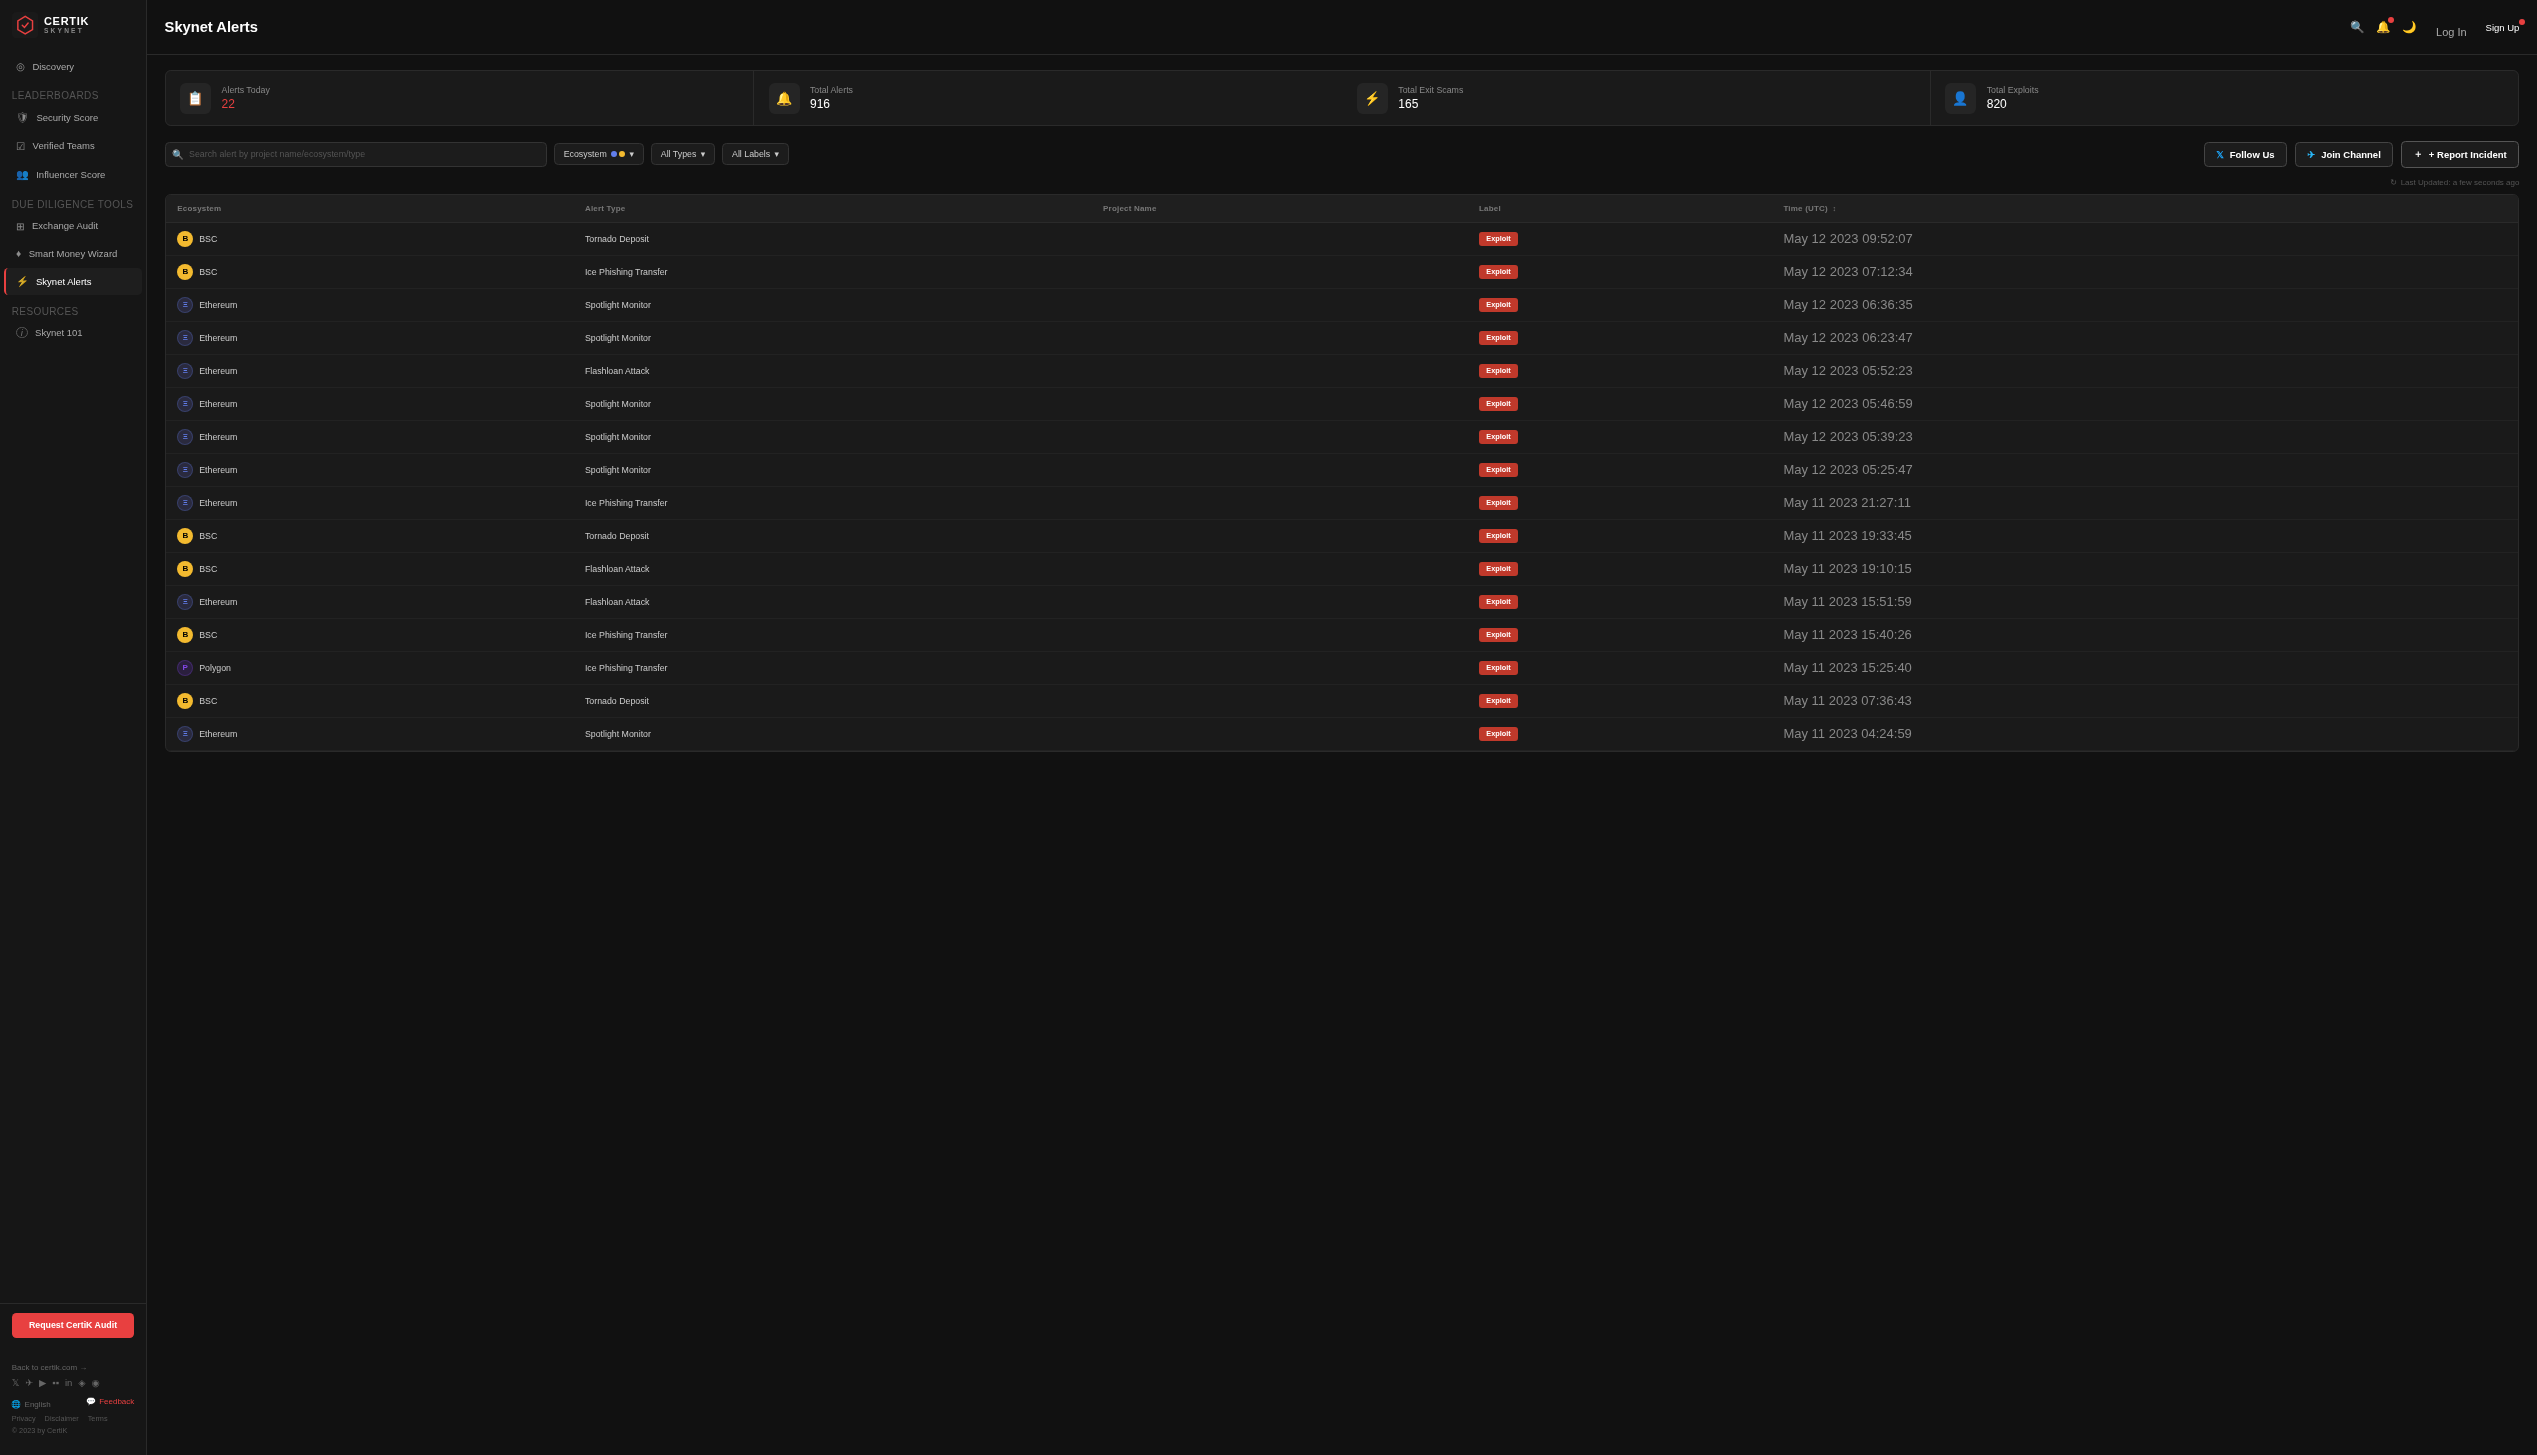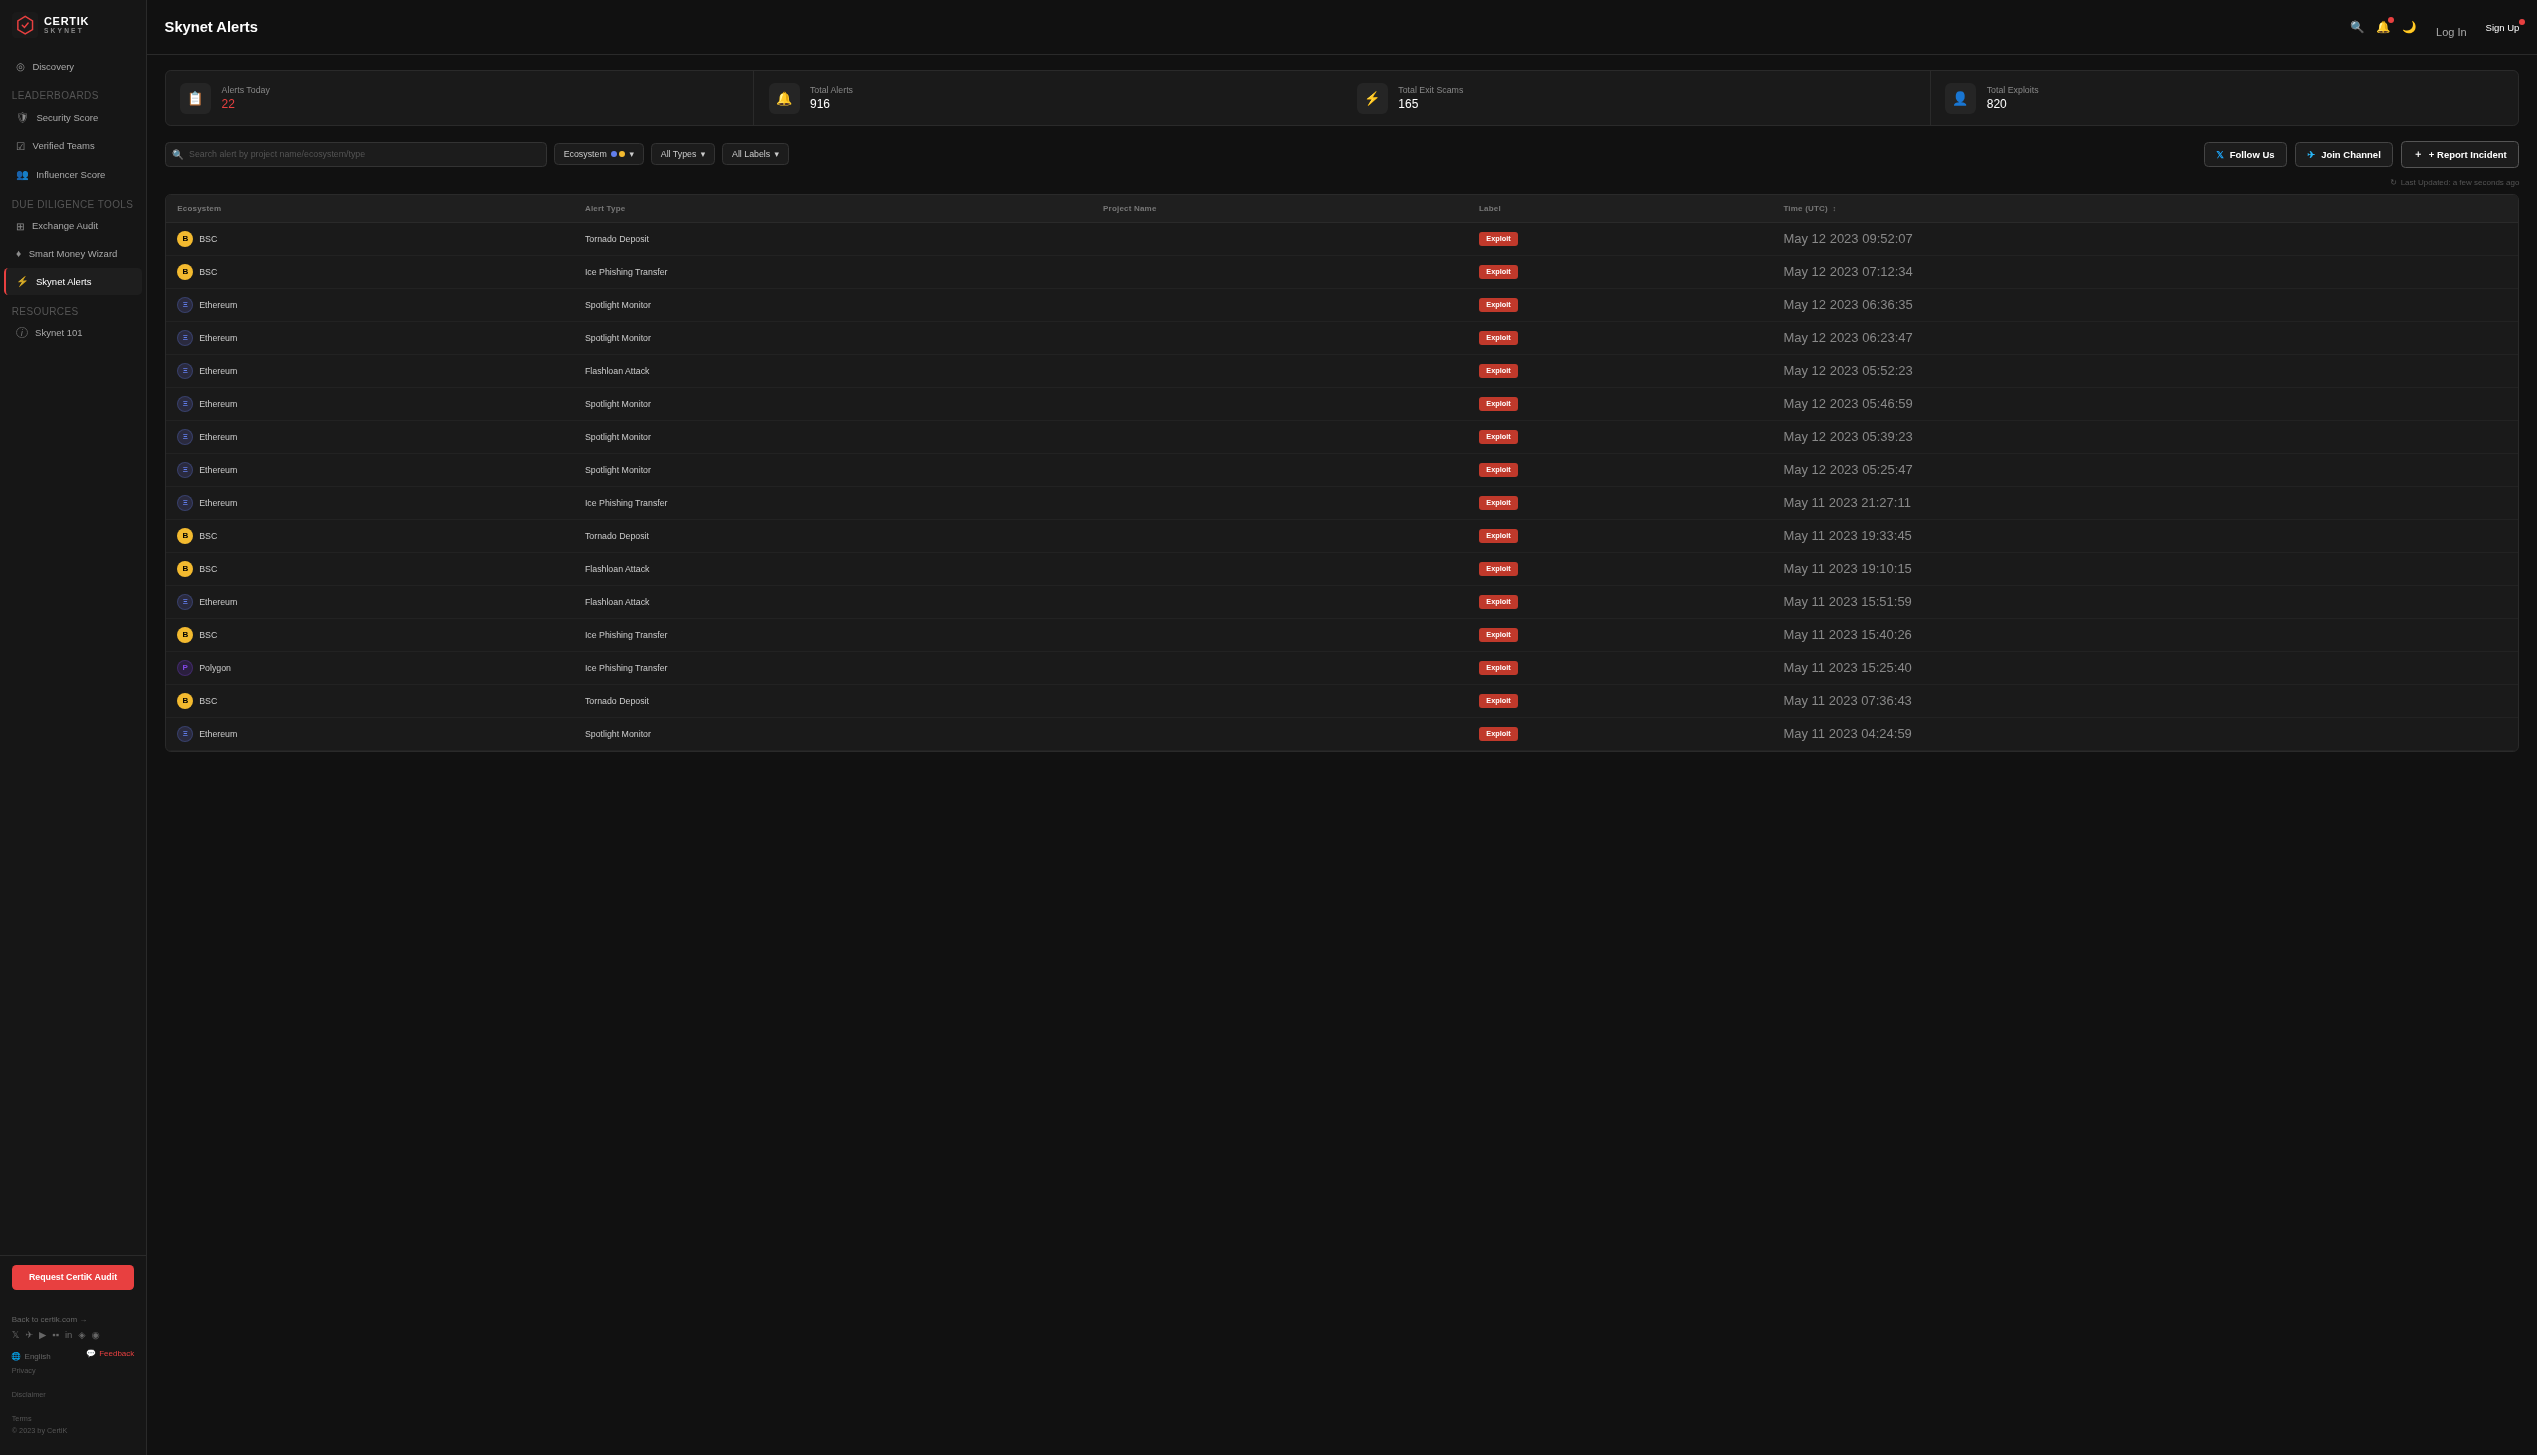--- a/index.html
+++ b/index.html
@@ -76,23 +76,22 @@
       gap: 2.9px;
       cursor: pointer;
     }
     .sidebar-footer-social {
       display: flex;
       gap: 5.9px;
       margin-top: 5.9px;
     }
     .sidebar-footer-nav {
       display: flex;
-      gap: 15px;
+      gap: 9px;
       margin-top: 4.4px;
-      flex-direction: column;
     }
     .footer-link { font-size: 7.3px; color: #555; cursor: pointer; }
     .social-icon { font-size: 9.5px; color: #666; cursor: pointer; }
     .footer-lang { font-size: 8px; color: #666; display: flex; align-items: center; gap: 2.9px; cursor: pointer; margin-top: 5.9px; }
     .feedback-link { font-size: 8px; color: #e84040; display: flex; align-items: center; gap: 2.9px; cursor: pointer; }
     .footer-bottom-row { display: flex; justify-content: space-between; align-items: center; margin-top: 5.9px; }
 
     
     #main {
       flex: 1;

